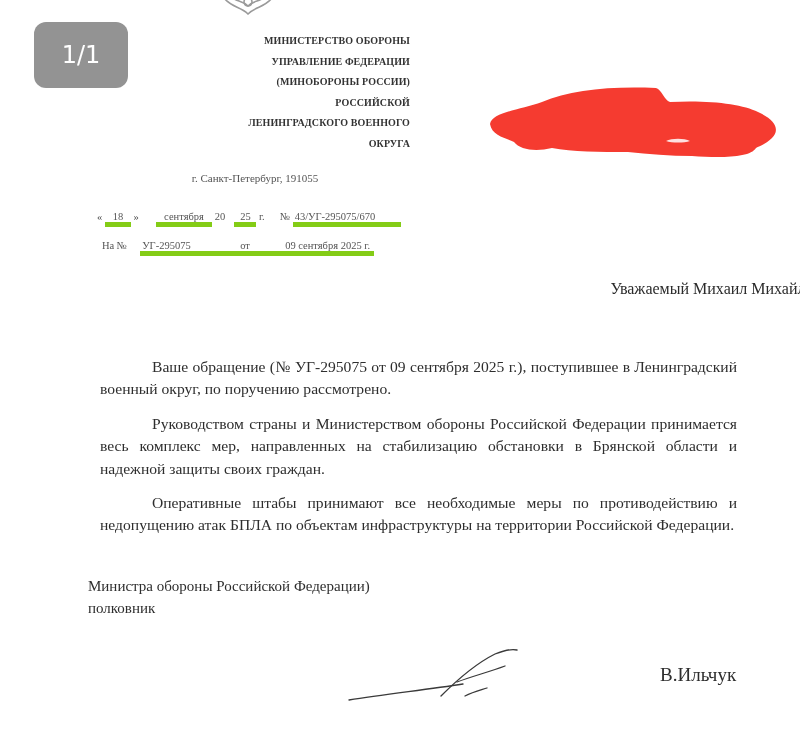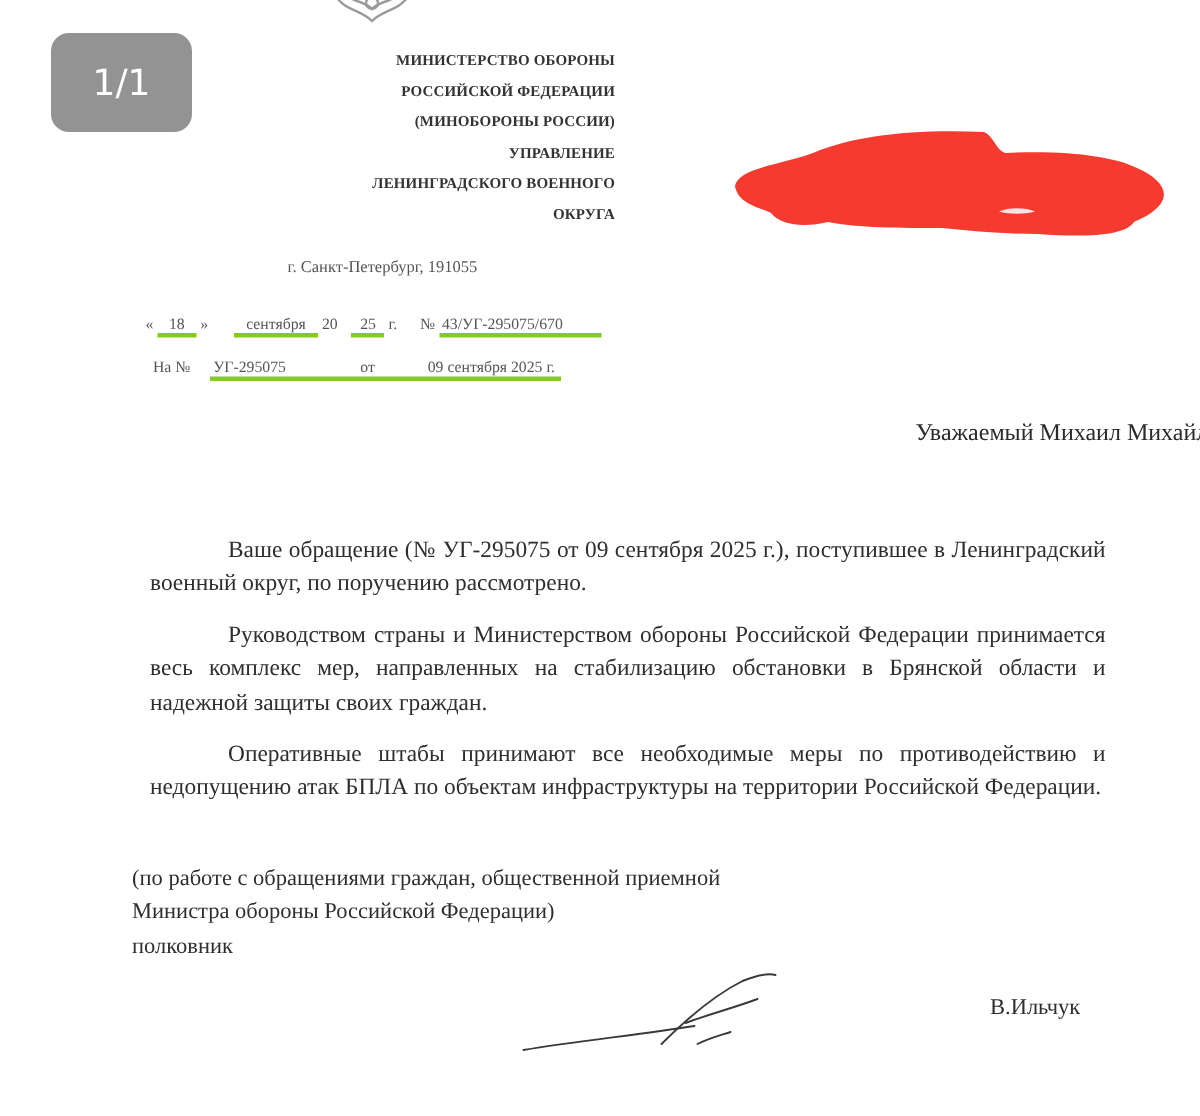--- a/index.html
+++ b/index.html
@@ -19,55 +19,55 @@
     z-index: 5;
   }
   .hdr {
     left: 95px; top: 31px; width: 315px; text-align: right;
     font-weight: bold; font-size: 10px; line-height: 20.5px; color: #333;
     letter-spacing: 0.1px;
   }
   .hdr div { white-space: nowrap; }
   .city { left: 90px; top: 172px; width: 330px; text-align: center; font-size: 11px; color: #555; }
   .row { font-size: 10.5px; color: #555; white-space: nowrap; }
-  .u { display: inline-block; border-bottom: 3px solid #84cc16; text-align: center; padding: 0 2px; }
+  .u { display: inline-block; border-bottom: 5px solid #84cc16; text-align: center; padding: 0 2px; }
   .redact { left: 480px; top: 66px; width: 300px; height: 100px; }
   .greeting { left: 0; width: 800px; top: 280px; text-align: right; font-size: 16px; padding-left: 43px; }
   .body-text {
     left: 88px; top: 344px; width: 661px; font-size: 15.6px; line-height: 22.4px;
     text-align: justify; color: #2e2e2e;
   }
   .body-text p { margin: 12px; text-indent: 52px; text-align-last: left; }
   .sign {
     left: 88px; top: 575px; font-size: 15px; line-height: 22.4px; color: #2e2e2e;
   }
   .sign div { white-space: nowrap; }
   .signature { left: 345px; top: 640px; width: 190px; height: 70px; }
-  .signer { left: 660px; top: 664px; font-size: 15px; color: #2e2e2e; }
+  .signer { left: 660px; top: 664px; font-size: 19px; color: #2e2e2e; }
 </style>
 </head>
 <body>
 
 <svg class="abs emblem" viewBox="0 0 60 24">
   <g fill="none" stroke="#9a9a9a" stroke-width="1.6">
     <path d="M6 4 C14 14, 22 12, 30 20 C38 12, 46 14, 54 4"></path>
     <path d="M12 2 C18 8, 24 6, 30 12 C36 6, 42 8, 48 2"></path>
     <circle cx="30" cy="8" r="4"></circle>
   </g>
 </svg>
 
 <div class="abs page-badge">
   <span>1/1</span>
 </div>
 
 <div class="abs hdr">
   <div>МИНИСТЕРСТВО ОБОРОНЫ</div>
-  <div>РОССИЙСКОЙ ФЕДЕРАЦИИ</div>
+  <div>УПРАВЛЕНИЕ ФЕДЕРАЦИИ</div>
   <div>(МИНОБОРОНЫ РОССИИ)</div>
-  <div>УПРАВЛЕНИЕ</div>
+  <div>РОССИЙСКОЙ</div>
   <div>ЛЕНИНГРАДСКОГО ВОЕННОГО</div>
   <div>ОКРУГА</div>
 </div>
 
 <div class="abs city">г. Санкт-Петербург, 191055</div>
 
 <div class="abs row" style="left:97px; top:211px;">
   <span>«</span>
   <span class="u" style="width:22px;">18</span>
   <span>»</span>
@@ -99,21 +99,20 @@
 
 <div class="abs greeting">Уважаемый Михаил Михайлович!</div>
 
 <div class="abs body-text">
   <p>Ваше обращение (№ УГ-295075 от 09 сентября 2025 г.), поступившее в Ленинградский военный округ, по поручению рассмотрено.</p>
   <p>Руководством страны и Министерством обороны Российской Федерации принимается весь комплекс мер, направленных на стабилизацию обстановки в Брянской области и надежной защиты своих граждан.</p>
   <p>Оперативные штабы принимают все необходимые меры по противодействию и недопущению атак БПЛА по объектам инфраструктуры на территории Российской Федерации.</p>
 </div>
 
 <div class="abs sign">
-  <div>(по работе с обращениями граждан, общественной приемной</div>
   <div>Министра обороны Российской Федерации)</div>
   <div>полковник</div>
 </div>
 
 <svg class="abs signature" viewBox="0 0 190 70">
   <g fill="none" stroke="#3a3a3a" stroke-width="1.3" stroke-linecap="round">
     <path d="M4 60 C40 54, 80 50, 118 44"></path>
     <path d="M96 56 C112 40, 130 24, 150 14 C160 10, 168 9, 172 10"></path>
     <path d="M112 42 C128 36, 144 32, 160 26"></path>
     <path d="M120 56 C128 52, 136 50, 142 48"></path>

